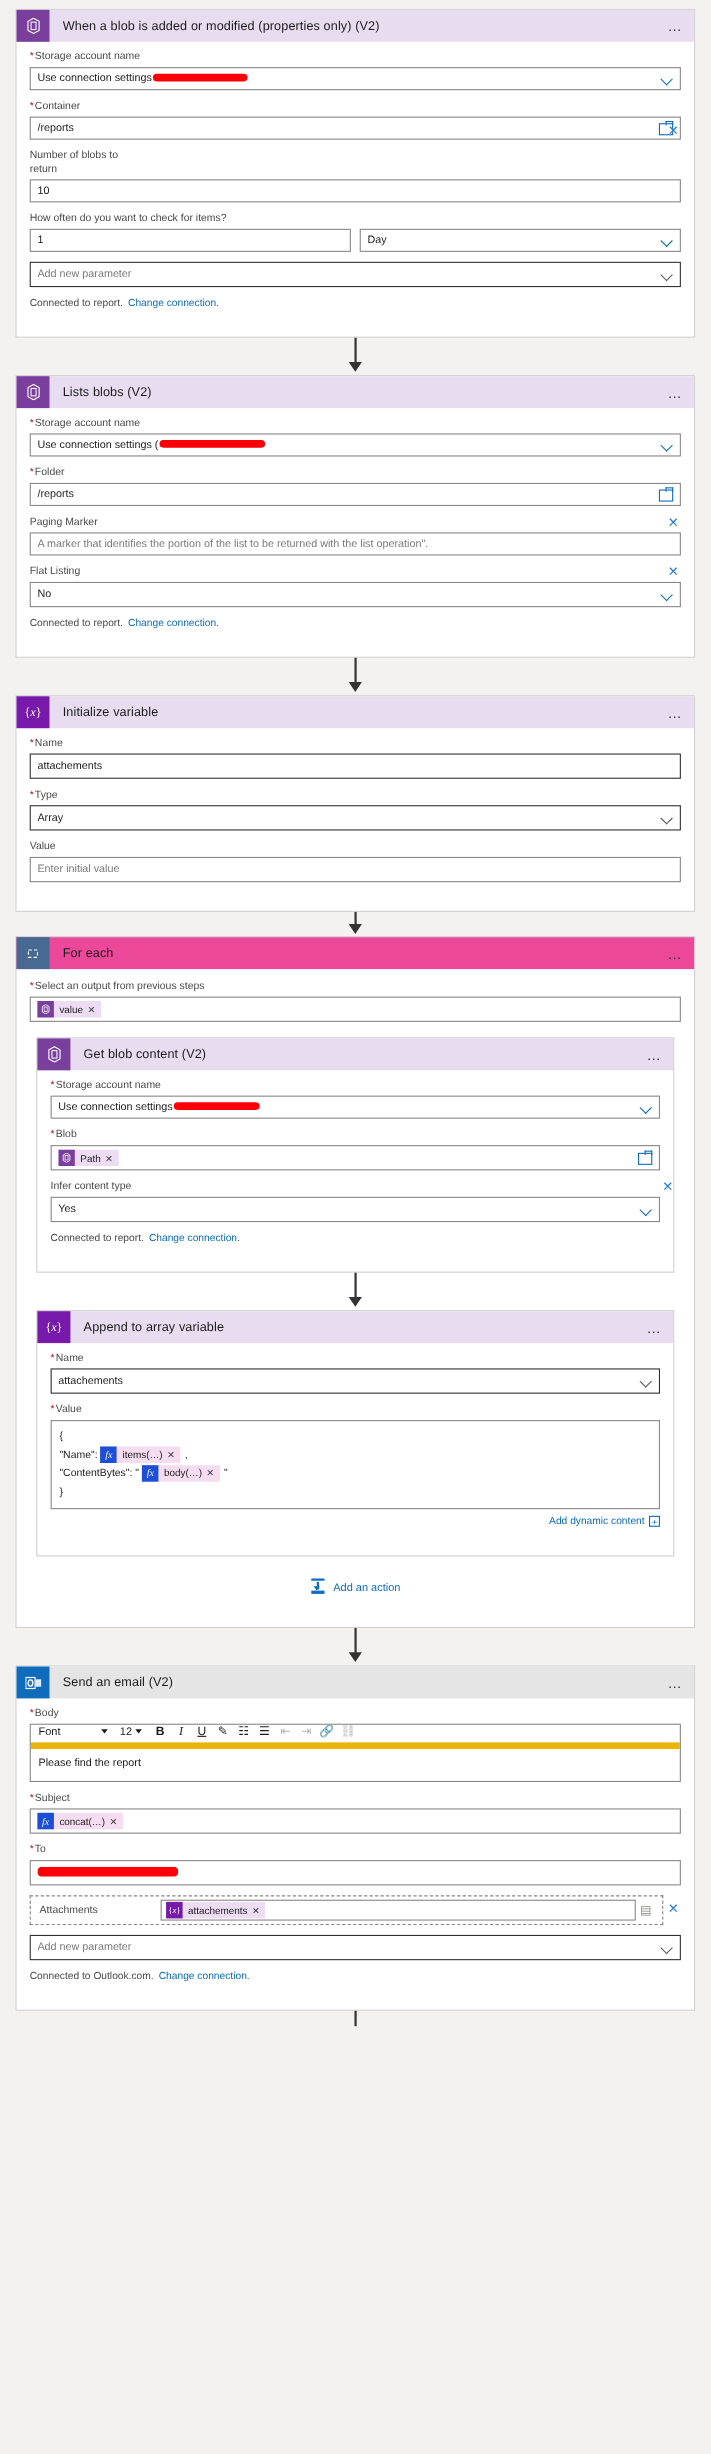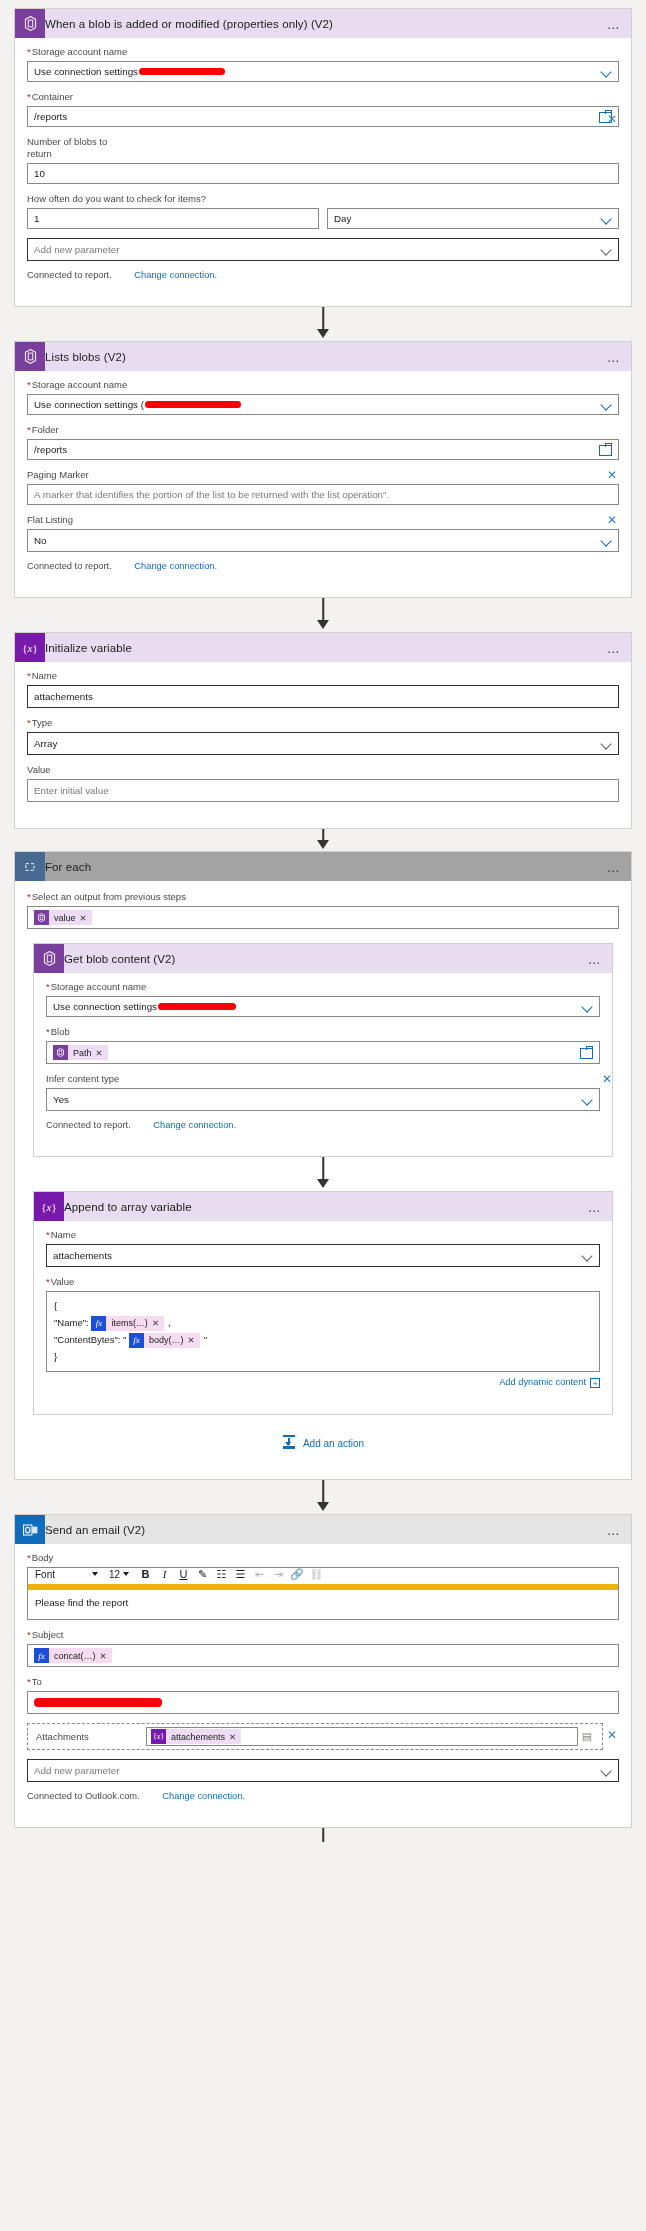--- a/index.html
+++ b/index.html
@@ -61,39 +61,39 @@
   }
   .card.inner { margin: 0 18px; }
 
   .card-header {
     display: flex;
     align-items: center;
     height: 29px;
     position: relative;
   }
   .card-header.purple { background: #e8dcf0; }
-  .card-header.blue   { background: #a3a3a3; }
+  .card-header.blue   { background: #ec4899; }
   .card-header.lightblue { background: #e5e5e5; }
 
   .hdr-icon {
     width: 30px; height: 29px;
     display: flex; align-items: center; justify-content: center;
     flex: 0 0 30px;
     color: #fff;
     font-size: 11px;
   }
   .hdr-icon.azblob { background: #7a3e9d; }
   .hdr-icon.varpur { background: #7719aa; }
   .hdr-icon.foreach { background: #486991; }
   .hdr-icon.outlook { background: #0f6cbd; }
 
   .hdr-title {
     font-size: 11.5px;
     color: #1b1b1b;
-    padding-left: 0;
+    padding-left: 12px;
     letter-spacing: .1px;
     white-space: nowrap;
   }
   .hdr-dots {
     position: absolute;
     right: 10px; top: 50%;
     transform: translateY(-50%);
     color: #333;
     font-size: 13px;
     letter-spacing: 1.2px;
@@ -192,21 +192,21 @@
   .redact.r1 { width: 78px; }
   .redact.r2 { width: 86px; }
   .redact.r3 { width: 96px; }
   .redact.rto { width: 128px; height: 9px; margin-left: 0; }
 
   .conn-note {
     font-size: 9.3px;
     color: #4a4a4a;
     margin-top: 9px;
   }
-  .conn-note a { color: #0f6cbd; text-decoration: none; margin-left: 20px; }
+  .conn-note a { color: #0f6cbd; text-decoration: none; margin-left: 2px; }
 
   .two-col { display: flex; gap: 8px; }
   .two-col > .ctl { flex: 1; }
 
   
   .token {
     display: inline-flex;
     align-items: center;
     height: 15px;
     background: #eedcf5;

